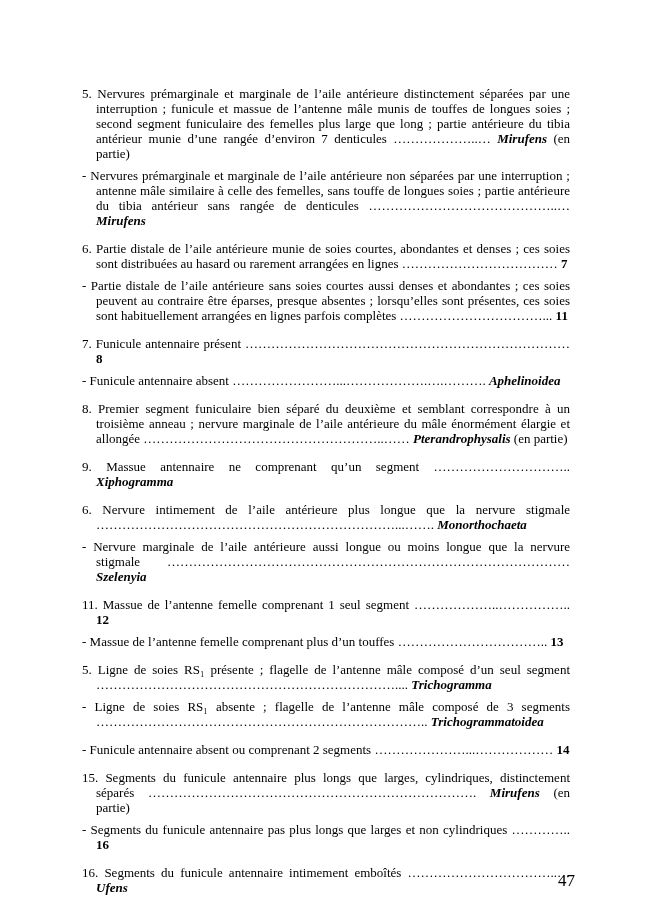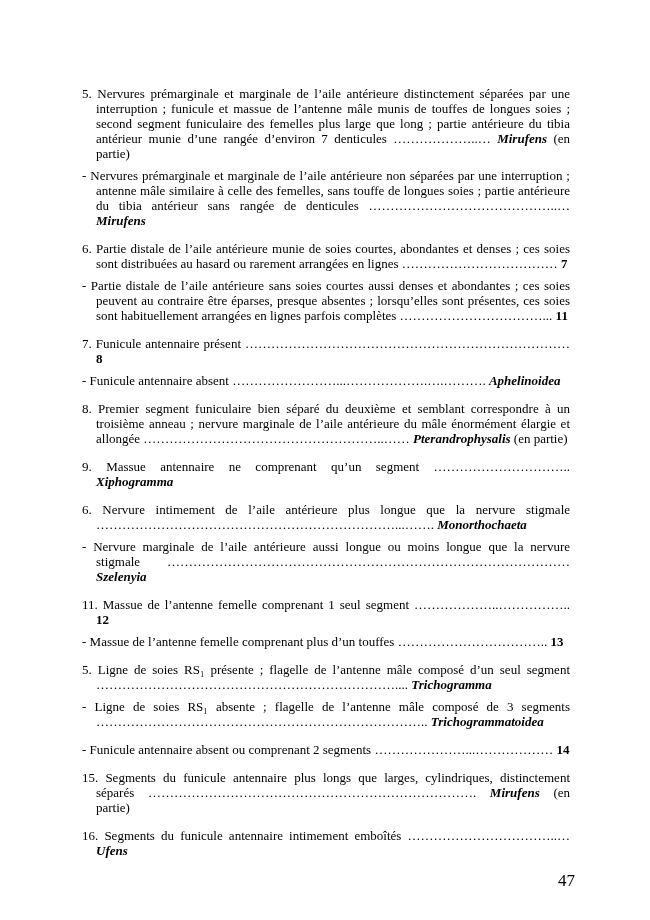--- a/index.html
+++ b/index.html
@@ -90,19 +90,20 @@
       </div>
       <div class="couplet">
         <p class="lead"><span class="marker">5. </span><span>Ligne de soies RS₁ présente ; flagelle de l’antenne mâle composé d’un seul segment </span><span class="dots">…………………………………………………………….... </span><span class="taxon">Trichogramma</span></p>
         <p class="lead"><span class="marker">- </span><span>Ligne de soies RS₁ absente ; flagelle de l’antenne mâle composé de 3 segments </span><span class="dots">………………………………………………………………….. </span><span class="taxon">Trichogrammatoidea</span></p>
       </div>
       <div class="couplet">
         <p class="lead"><span class="marker">- </span><span>Funicule antennaire absent ou comprenant 2 segments </span><span class="dots">…………………...……………… </span><span class="num">14</span></p>
       </div>
       <div class="couplet">
         <p class="lead"><span class="marker">15. </span><span>Segments du funicule antennaire plus longs que larges, cylindriques, distinctement séparés </span><span class="dots">…………………………………………………………………. </span><span class="taxon">Mirufens</span><span> (en partie)</span></p>
+        <p class="lead"><span class="marker">- </span><span>Segments du funicule antennaire pas plus longs que larges et non cylindriques </span><span class="dots">………….. </span><span class="num">16</span></p>
       </div>
       <div class="couplet">
         <p class="lead"><span class="marker">16. </span><span>Segments du funicule antennaire intimement emboîtés </span><span class="dots">……………………………..… </span><span class="taxon">Ufens</span></p>
       </div>
     </div>
   <div class="page-number">47</div>
 </div>
 
 </body></html>

